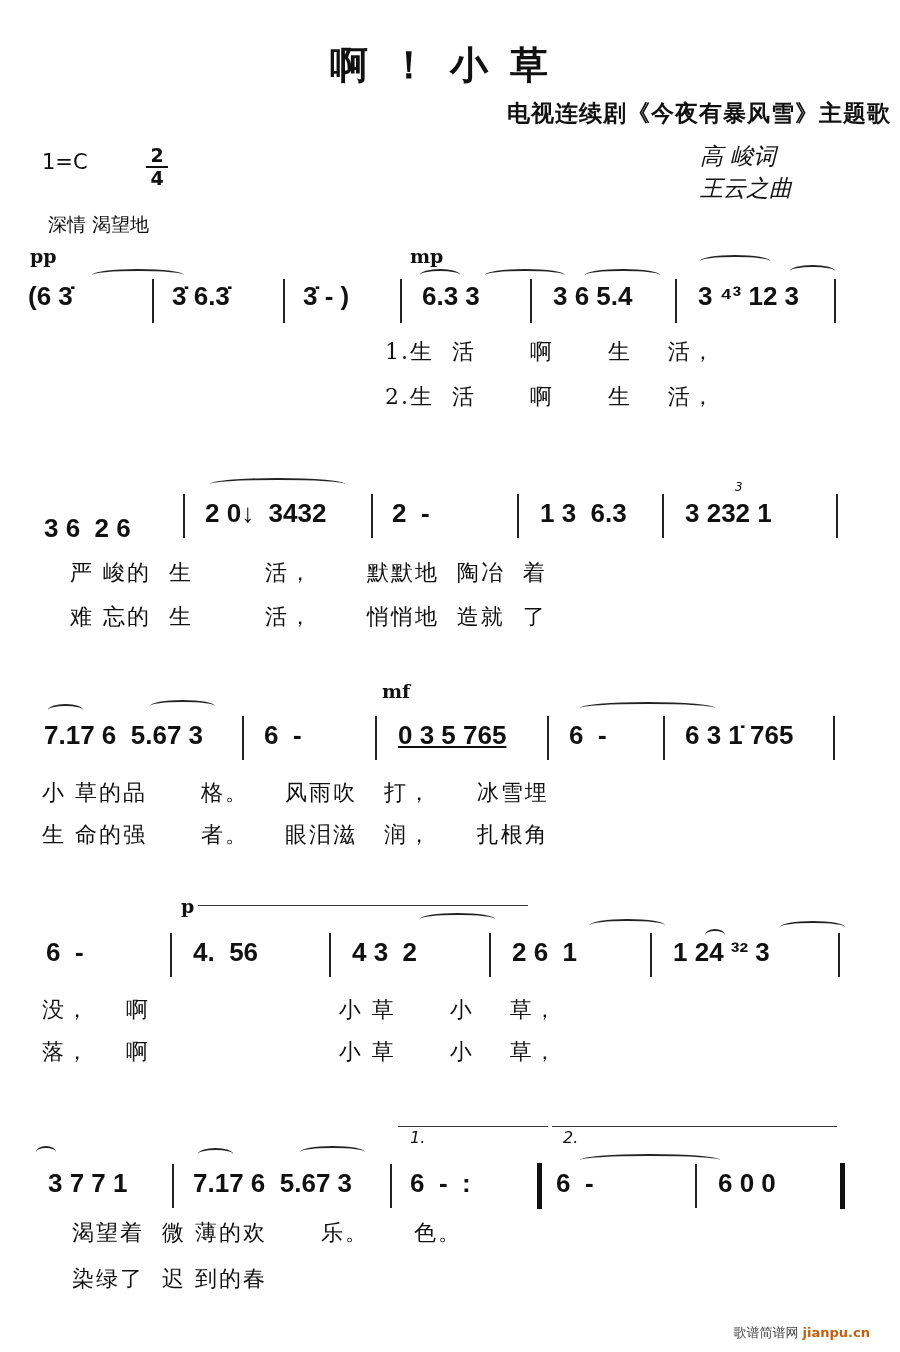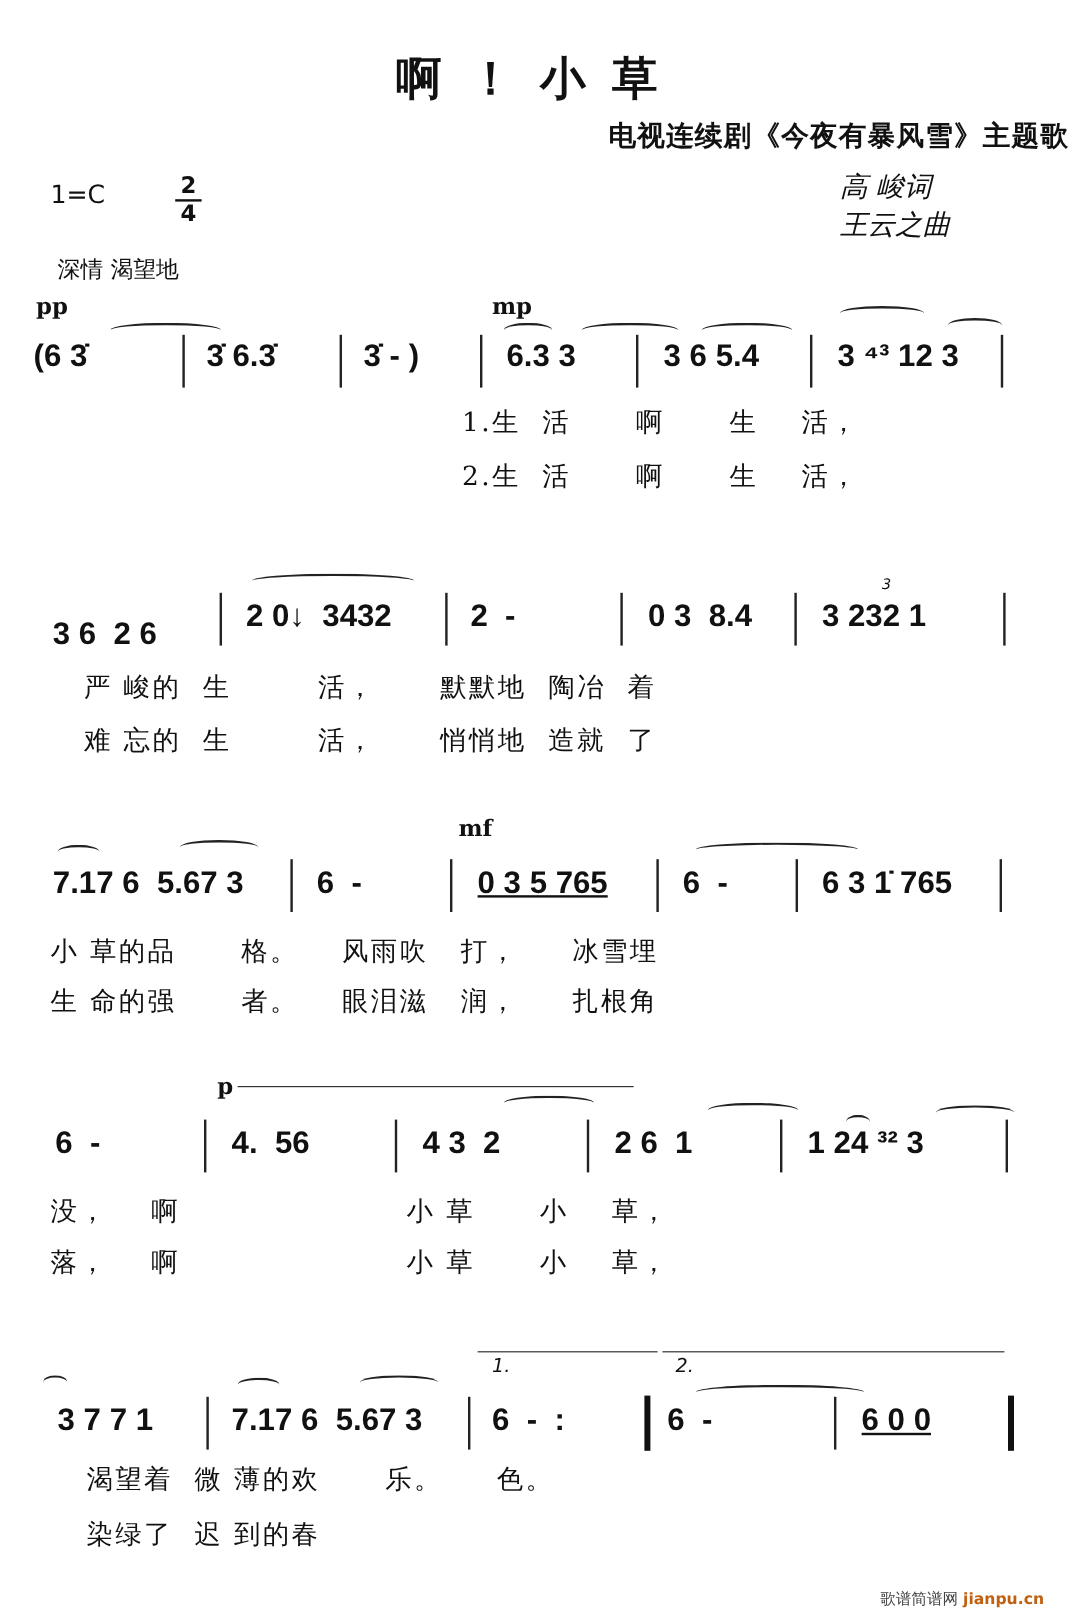--- a/index.html
+++ b/index.html
@@ -69,21 +69,21 @@
 
 <div class="row" style="top:470px;">
   <div class="slur" style="left:210px;top:8px;width:135px;"></div>
   <div class="small" style="left:735px;top:10px;">3</div>
   <div class="notes" style="left:44px;top:11px;margin-top:32px;">3 6  2 6</div>
   <div class="barline" style="left:183px;top:24px;"></div>
   <div class="notes" style="left:205px;top:28px;">2 0↓  3432</div>
   <div class="barline" style="left:371px;top:24px;"></div>
   <div class="notes" style="left:392px;top:28px;">2  -</div>
   <div class="barline" style="left:517px;top:24px;"></div>
-  <div class="notes" style="left:540px;top:28px;">0 3  8.4</div>
+  <div class="notes" style="left:540px;top:28px;">1 3  6.3</div>
   <div class="barline" style="left:662px;top:24px;"></div>
   <div class="notes" style="left:685px;top:28px;">3 232 1</div>
   <div class="barline" style="left:836px;top:24px;"></div>
   <div class="lyric" style="left:70px;top:88px;">严 峻的  生        活，      默默地  陶冶  着</div>
   <div class="lyric" style="left:70px;top:132px;text-align:center;">难 忘的  生        活，      悄悄地  造就  了</div>
 </div>
 
 <div class="row" style="top:680px;">
   <div class="abs dyn" style="left:382px;top:0;">mf</div>
   <div class="slur" style="left:48px;top:24px;width:35px;"></div>
@@ -134,21 +134,21 @@
   <div class="slur" style="left:300px;top:28px;width:65px;"></div>
   <div class="slur" style="left:580px;top:36px;width:140px;"></div>
   <div class="notes" style="left:48px;top:50px;">3 7 7 1</div>
   <div class="barline" style="left:172px;top:46px;"></div>
   <div class="notes" style="left:193px;top:50px;">7.17 6  5.67 3</div>
   <div class="barline" style="left:390px;top:46px;"></div>
   <div class="notes" style="left:410px;top:50px;">6  -  :</div>
   <div class="dbl" style="left:537px;top:45px;"></div>
   <div class="notes" style="left:556px;top:50px;">6  -</div>
   <div class="barline" style="left:695px;top:46px;"></div>
-  <div class="notes" style="left:718px;top:50px;text-decoration:underline;">6 0 0</div>
+  <div class="notes" style="left:718px;top:50px;">6 0 0</div>
   <div class="dbl" style="left:840px;top:45px;"></div>
   <div class="lyric" style="left:72px;top:100px;">渴望着  微 薄的欢      乐。     色。</div>
   <div class="lyric" style="left:72px;top:146px;">染绿了  迟 到的春</div>
 </div>
 
 <div class="abs watermark">
   <span>歌谱简谱网</span>
   <span class="site">jianpu.cn</span>
 </div>
 

